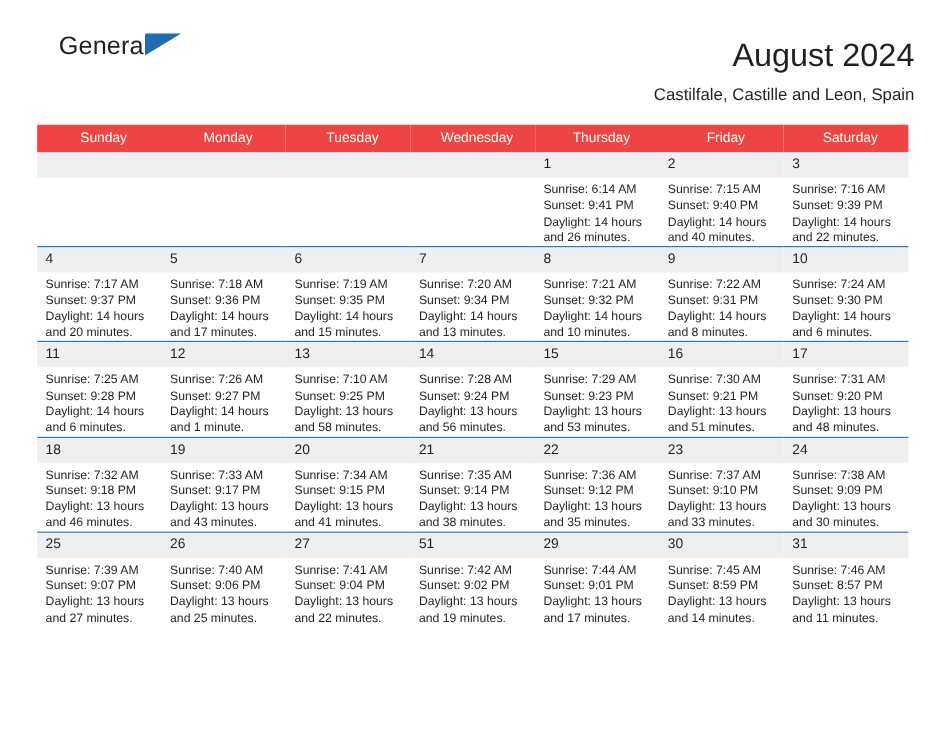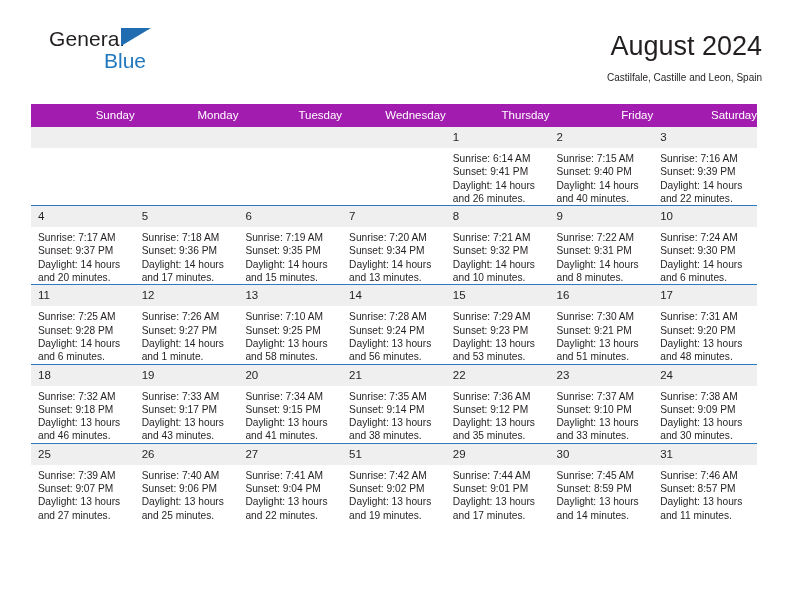--- a/index.html
+++ b/index.html
@@ -72,41 +72,41 @@
   }
   .cal-title {
     font-size: 27px;
     line-height: 32px;
     color: #231f20;
     font-weight: normal;
     white-space: nowrap;
   }
   .cal-subtitle {
     margin-top: 7px;
-    font-size: 10px;
+    font-size: 14px;
     line-height: 18px;
     color: #231f20;
     white-space: nowrap;
   }
 
   
   .calendar {
     position: absolute;
     left: 31px;
     top: 104px;
     width: 726px;
     border-collapse: collapse;
     table-layout: fixed;
   }
   .calendar th {
-    background: #a21caf;
+    background: #ef4444;
     color: #ffffff;
     font-size: 11.5px;
     font-weight: normal;
-    text-align: right;
+    text-align: center;
     padding: 5px 0 5px 7px;
     height: 13px;
     line-height: 13px;
     margin-top: 44px;
   }
   .calendar td {
     vertical-align: top;
     padding: 0;
     border-top: 1px solid #2f79bd;
     height: 77px;
@@ -139,21 +139,20 @@
 </head>
 <body>
 
 <div class="page">
 
   <div class="header">
 
     <div class="brand">
       <span class="brand-top">General</span>
       <span class="brand-tri"></span>
-      <span class="brand-bottom">Blue</span>
     </div>
 
     <div class="title-block">
       <div class="cal-title">August 2024</div>
       <div class="cal-subtitle">Castilfale, Castille and Leon, Spain</div>
     </div>
 
   </div>
 
   <table class="calendar">

